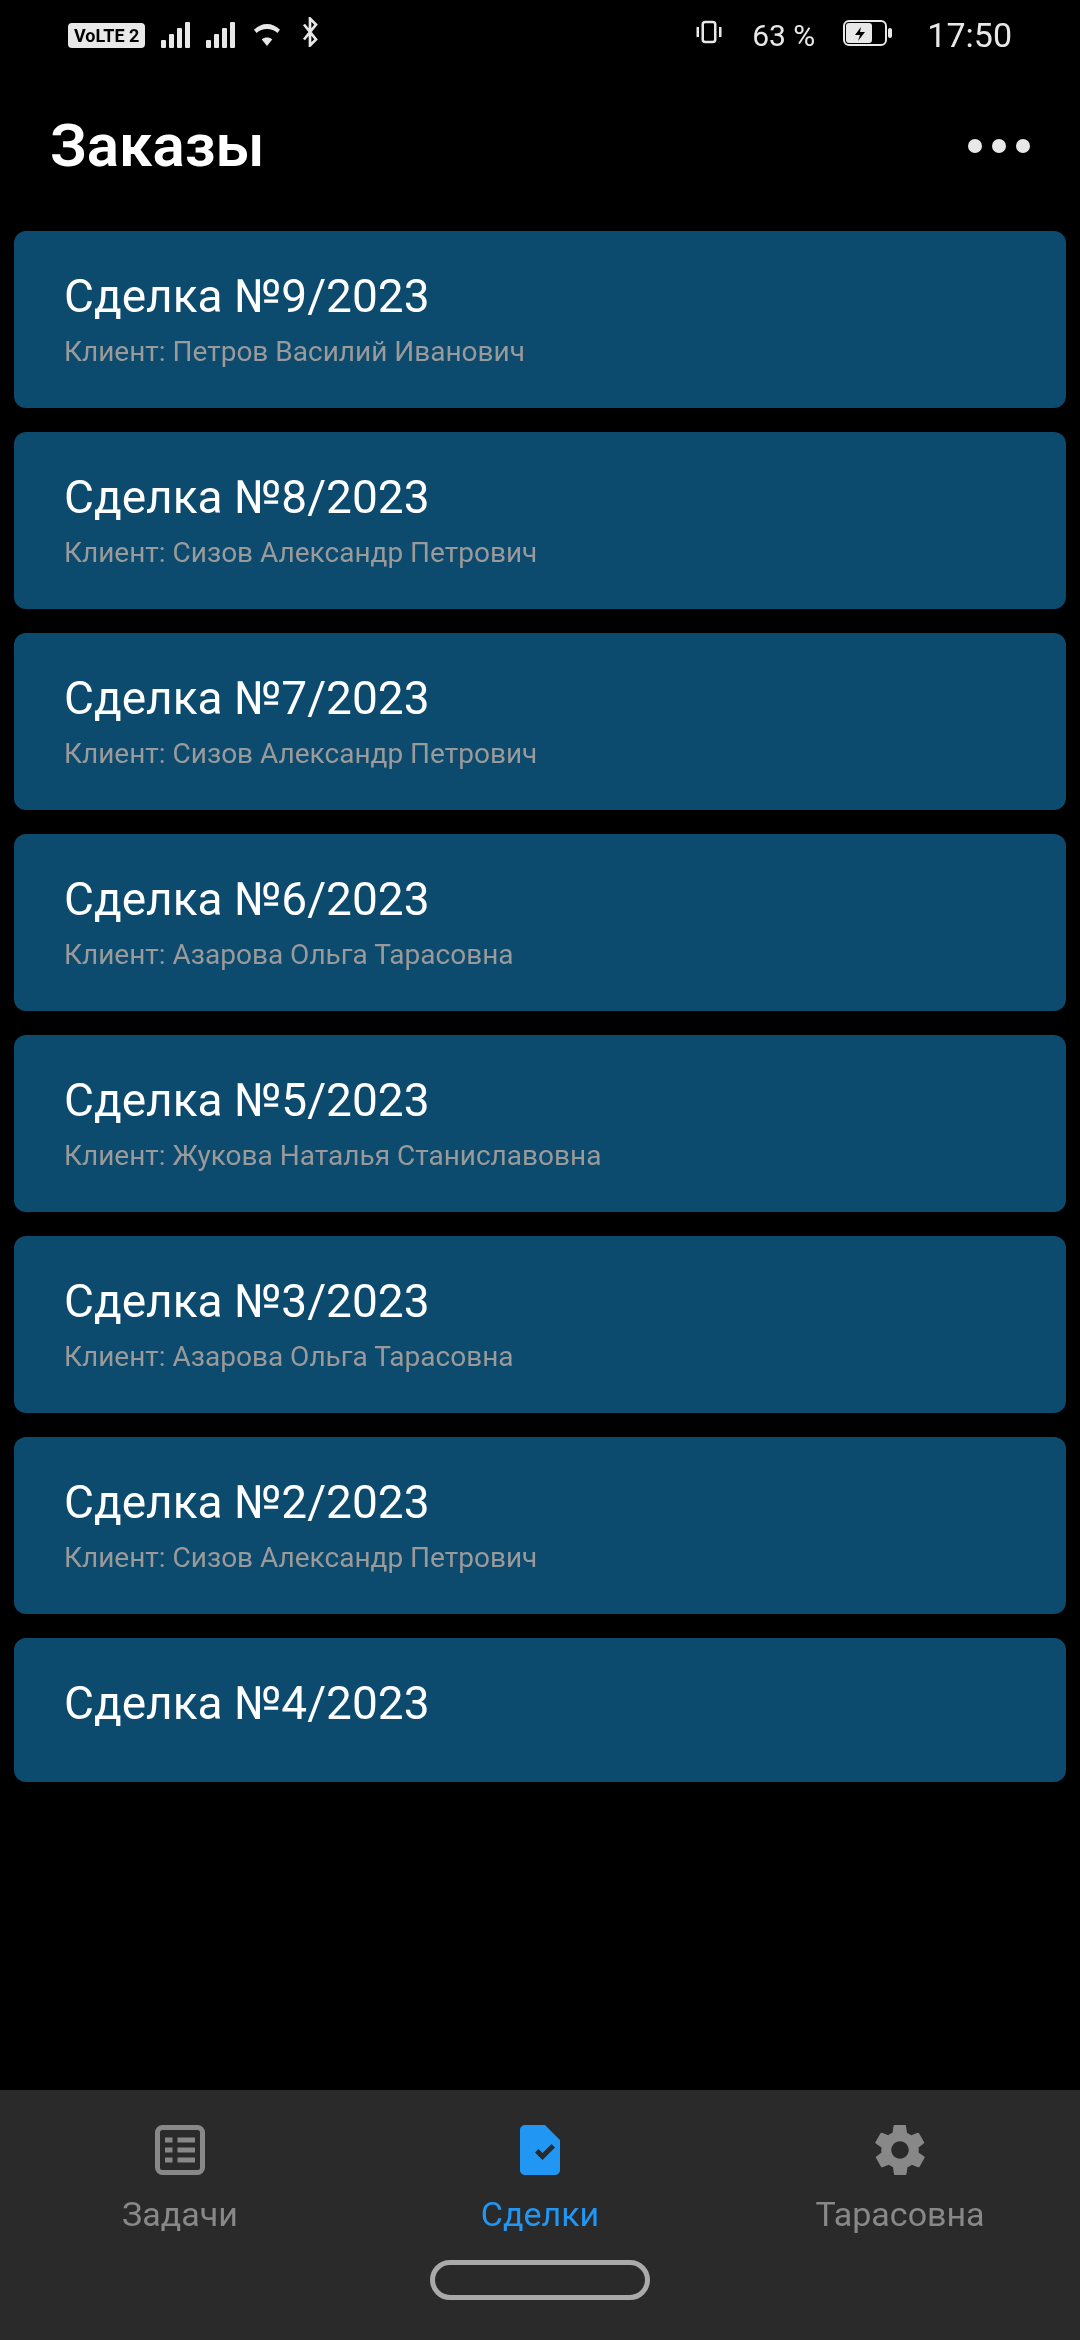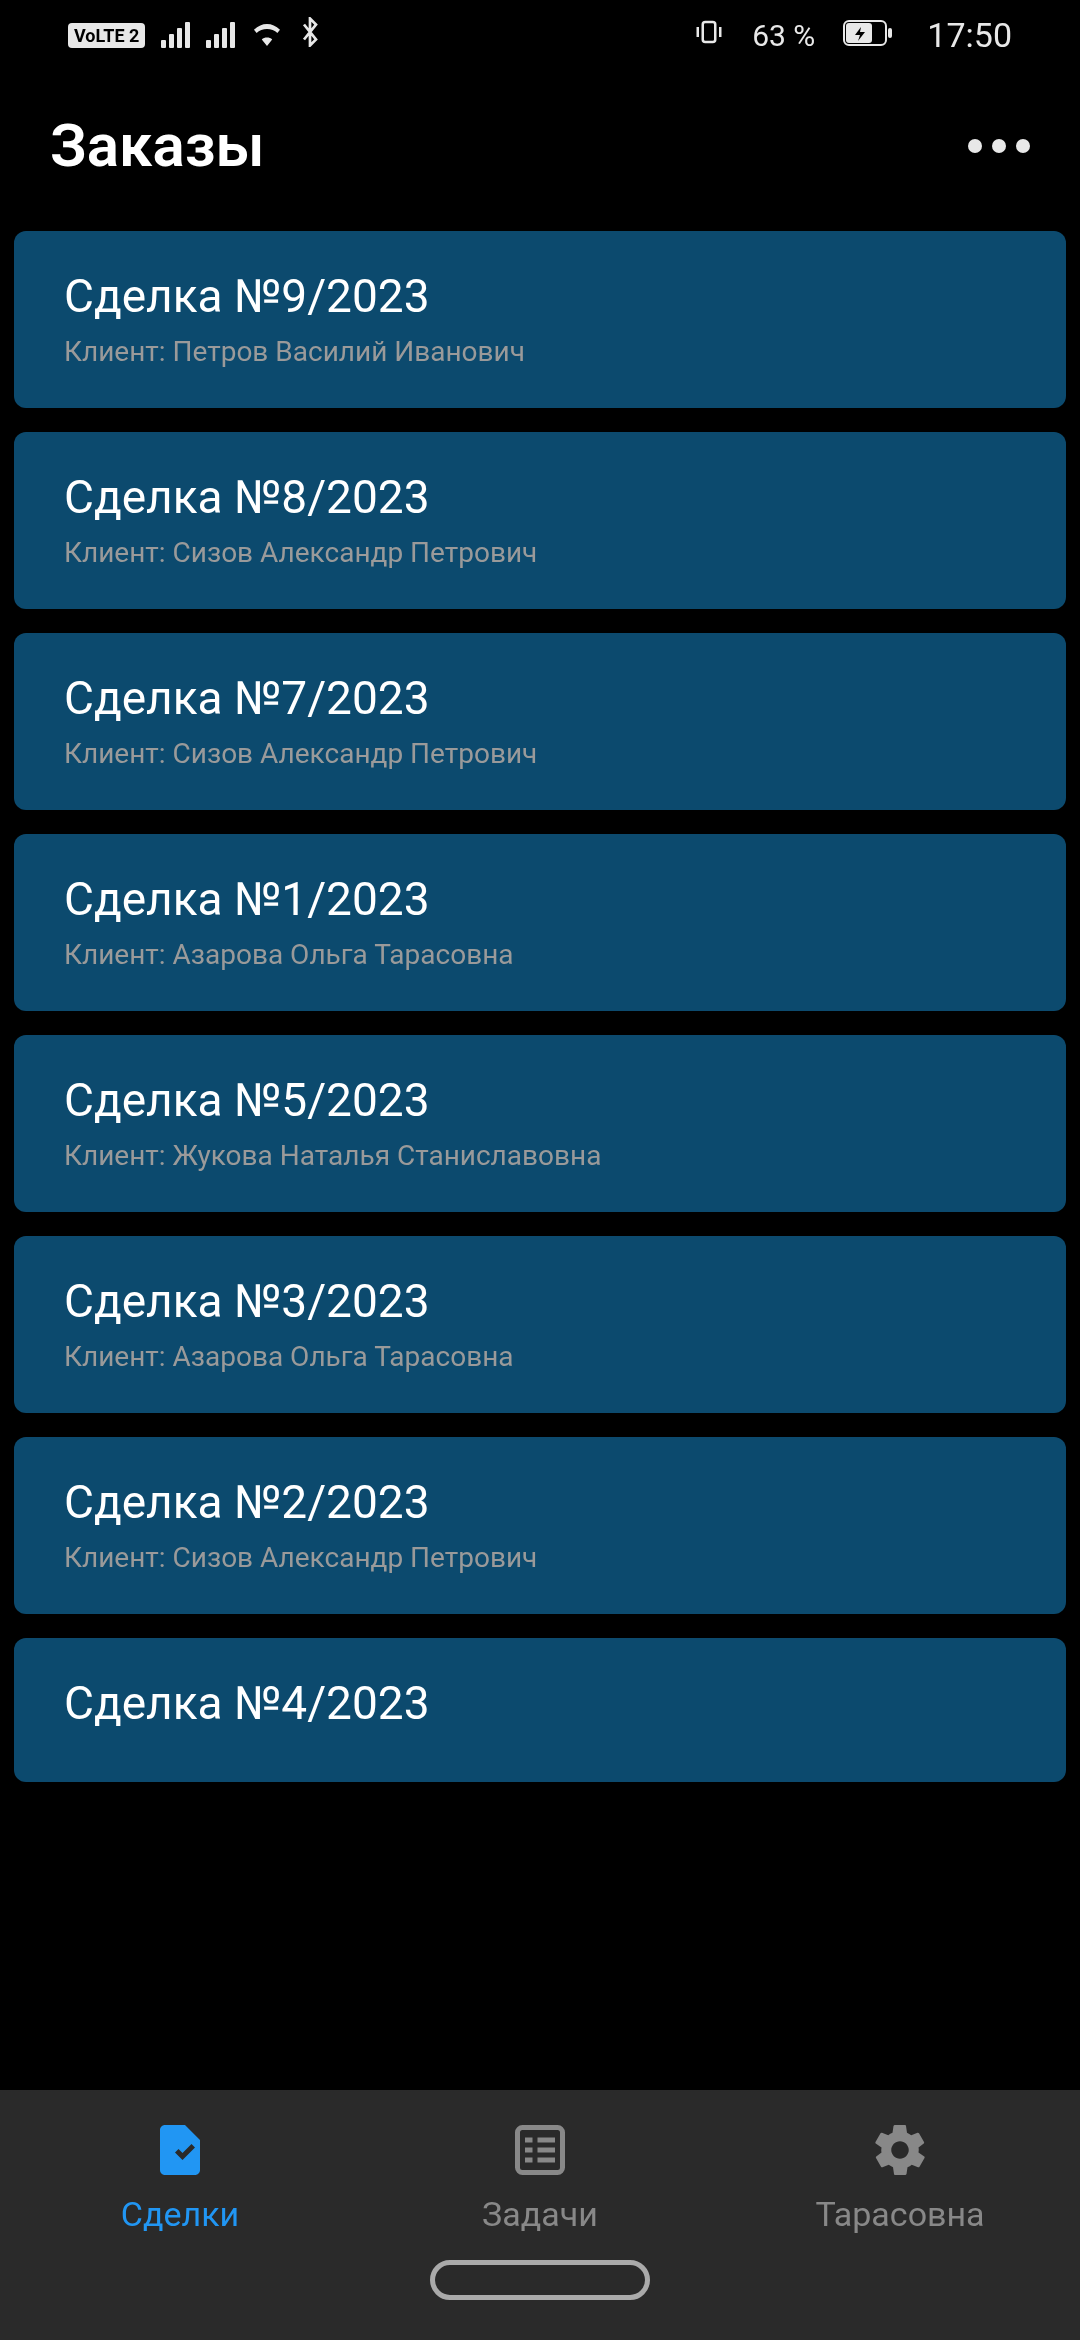--- a/index.html
+++ b/index.html
@@ -205,21 +205,21 @@
   </div>
   <div class="list-item">
     <div class="deal-title">Сделка №8/2023</div>
     <div class="deal-client">Клиент: Сизов Александр Петрович</div>
   </div>
   <div class="list-item">
     <div class="deal-title">Сделка №7/2023</div>
     <div class="deal-client">Клиент: Сизов Александр Петрович</div>
   </div>
   <div class="list-item">
-    <div class="deal-title">Сделка №1/2023</div>
+    <div class="deal-title">Сделка №6/2023</div>
     <div class="deal-client">Клиент: Азарова Ольга Тарасовна</div>
   </div>
   <div class="list-item">
     <div class="deal-title">Сделка №5/2023</div>
     <div class="deal-client">Клиент: Жукова Наталья Станиславовна</div>
   </div>
   <div class="list-item">
     <div class="deal-title">Сделка №3/2023</div>
     <div class="deal-client">Клиент: Азарова Ольга Тарасовна</div>
   </div>
@@ -227,42 +227,42 @@
     <div class="deal-title">Сделка №2/2023</div>
     <div class="deal-client">Клиент: Сизов Александр Петрович</div>
   </div>
   <div class="list-item">
     <div class="deal-title">Сделка №4/2023</div>
     <div class="deal-client"></div>
   </div>
 </div>
 
 <div class="bottom-nav">
-  <div class="nav-item active">
-    <span>
-      <svg class="nav-icon" viewBox="0 0 24 24" fill="#2196f3">
-          <path d="M14 2H6c-1.1 0-2 .9-2 2v16c0 1.1.9 2 2 2h12c1.1 0 2-.9 2-2V8l-6-6zm-1 14l-3-3 1.4-1.4L13 13.2l3.6-3.6L18 11l-5 5z"></path>
-        </svg>
-    </span>
-    <span class="nav-label">Сделки</span>
-  </div>
   <div class="nav-item">
     <span>
       <svg class="nav-icon" viewBox="0 0 24 24" fill="#888">
           <rect x="3" y="3" width="18" height="18" rx="2" fill="none" stroke="#888" stroke-width="2"></rect>
           <rect x="6" y="7" width="3" height="2"></rect>
           <rect x="11" y="7" width="7" height="2"></rect>
           <rect x="6" y="11" width="3" height="2"></rect>
           <rect x="11" y="11" width="7" height="2"></rect>
           <rect x="6" y="15" width="3" height="2"></rect>
           <rect x="11" y="15" width="7" height="2"></rect>
         </svg>
     </span>
     <span class="nav-label">Задачи</span>
   </div>
+  <div class="nav-item active">
+    <span>
+      <svg class="nav-icon" viewBox="0 0 24 24" fill="#2196f3">
+          <path d="M14 2H6c-1.1 0-2 .9-2 2v16c0 1.1.9 2 2 2h12c1.1 0 2-.9 2-2V8l-6-6zm-1 14l-3-3 1.4-1.4L13 13.2l3.6-3.6L18 11l-5 5z"></path>
+        </svg>
+    </span>
+    <span class="nav-label">Сделки</span>
+  </div>
   <div class="nav-item">
     <span>
       <svg class="nav-icon" viewBox="0 0 24 24" fill="#888">
           <path d="M19.4 13c0-.3.1-.7.1-1s0-.7-.1-1l2.1-1.6c.2-.1.2-.4.1-.6l-2-3.5c-.1-.2-.4-.3-.6-.2l-2.5 1c-.5-.4-1.1-.7-1.7-1l-.4-2.7c0-.2-.2-.4-.5-.4h-4c-.2 0-.4.2-.5.4l-.4 2.7c-.6.2-1.2.6-1.7 1l-2.5-1c-.2-.1-.5 0-.6.2l-2 3.5c-.1.2-.1.5.1.6L4.6 11c0 .3-.1.7-.1 1s0 .7.1 1l-2.1 1.6c-.2.1-.2.4-.1.6l2 3.5c.1.2.4.3.6.2l2.5-1c.5.4 1.1.7 1.7 1l.4 2.7c0 .2.2.4.5.4h4c.2 0 .4-.2.5-.4l.4-2.7c.6-.2 1.2-.6 1.7-1l2.5 1c.2.1.5 0 .6-.2l2-3.5c.1-.2.1-.5-.1-.6L19.4 13zM12 15.5c-1.9 0-3.5-1.6-3.5-3.5s1.6-3.5 3.5-3.5 3.5 1.6 3.5 3.5-1.6 3.5-3.5 3.5z"></path>
         </svg>
     </span>
     <span class="nav-label">Тарасовна</span>
   </div>
   <div class="home-indicator"></div>
 </div>

